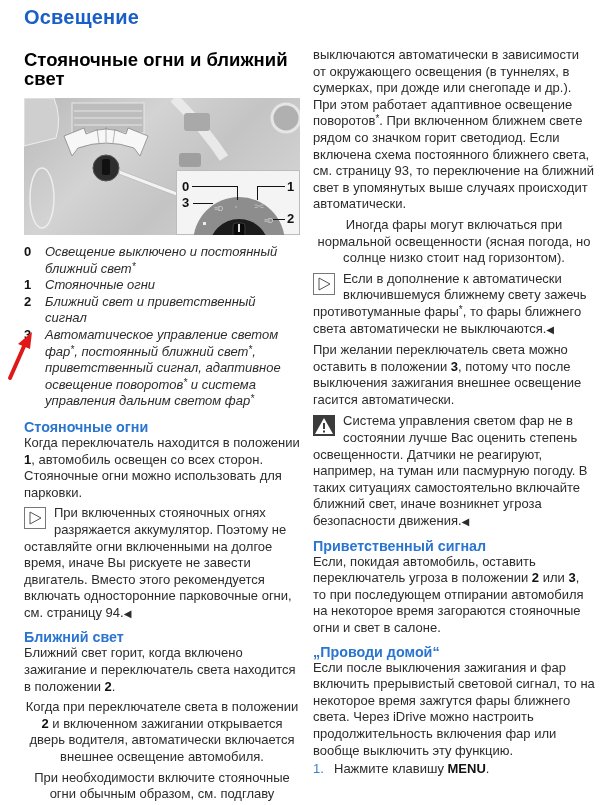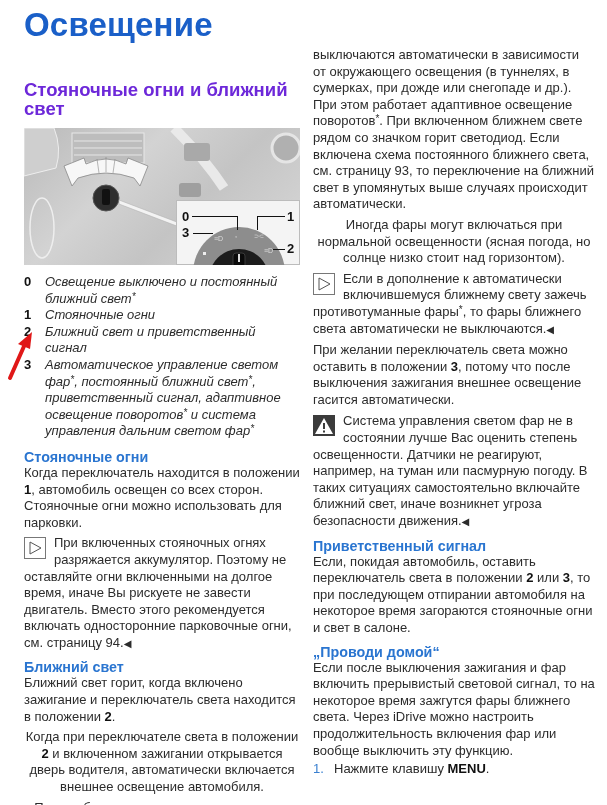--- a/index.html
+++ b/index.html
@@ -1,27 +1,27 @@
 <!DOCTYPE html>
 <html><head>
 <meta charset="utf-8">
 <style>
   * { box-sizing: border-box; margin: 0; padding: 0; }
   html, body { width: 607px; height: 805px; background: #ffffff; overflow: hidden; }
   body { position: relative; font-family: "Liberation Sans", sans-serif; color: #2a2a2a; }
 
   .page-title {
     position: absolute; left: 24px; top: 6px;
-    font-size: 33px; font-weight: bold; color: #1a5fc8; letter-spacing: 0.2px;
+    font-size: 20px; font-weight: bold; color: #1a5fc8; letter-spacing: 0.2px;
   }
   .col-left { position: absolute; left: 24px; top: 50px; width: 276px; }
   .col-right { position: absolute; left: 313px; top: 0px; width: 282px; }
 
   .h2 {
-    font-size: 18.5px; font-weight: bold; color: #6d28d9; line-height: 19px; margin-top: 30px;
+    font-size: 18.5px; font-weight: bold; color: #000000; line-height: 19px;
   }
   .h3 {
     font-size: 14.3px; font-weight: bold; color: #2a75d0; line-height: 16px; margin-top: 5px;
   }
   p, .txt { font-size: 13px; line-height: 16.6px; color: #2c2c2c; }
   p + p { margin-top: 4px; text-align: center; }
   b { color: #111; }
   sup.star { font-size: 10px; vertical-align: 3px; line-height: 0; }
 
   
@@ -184,21 +184,21 @@
       <svg width="22" height="21">
           <path d="M11 3 L20 19 L2 19 Z" fill="#fff"></path>
           <rect x="10" y="8" width="2" height="6" fill="#3b3b3b"></rect>
           <rect x="10" y="15.5" width="2" height="2" fill="#3b3b3b"></rect>
         </svg>
     </span>
     <span>Система управления светом фар не в состоянии лучше Вас оценить степень освещенности. Датчики не реагируют, например, на туман или пасмурную погоду. В таких ситуациях самостоятельно включайте ближний свет, иначе возникнет угроза безопасности движения.</span><span class="endmark">◀</span>
   </div>
 
   <div class="h3" style="margin-top:7px">Приветственный сигнал</div>
-  <p><span>Если, покидая автомобиль, оставить переключатель света в положении </span><b>2</b><span> или </span><b>3</b><span>, то при последующем отпирании автомобиля на некоторое время загораются стояночные огни и свет в салоне.</span></p>
+  <p><span>Если, покидая автомобиль, оставить переключатель угроза в положении </span><b>2</b><span> или </span><b>3</b><span>, то при последующем отпирании автомобиля на некоторое время загораются стояночные огни и свет в салоне.</span></p>
 
   <div class="h3" style="margin-top:7px">„Проводи домой“</div>
   <p>Если после выключения зажигания и фар включить прерывистый световой сигнал, то на некоторое время зажгутся фары ближнего света. Через iDrive можно настроить продолжительность включения фар или вообще выключить эту функцию.</p>
 
   <div class="steps">
     <div class="step">
       <span class="n">1.</span>
       <span><span>Нажмите клавишу </span><b>MENU</b><span>.</span><br></span>
     </div>
 

